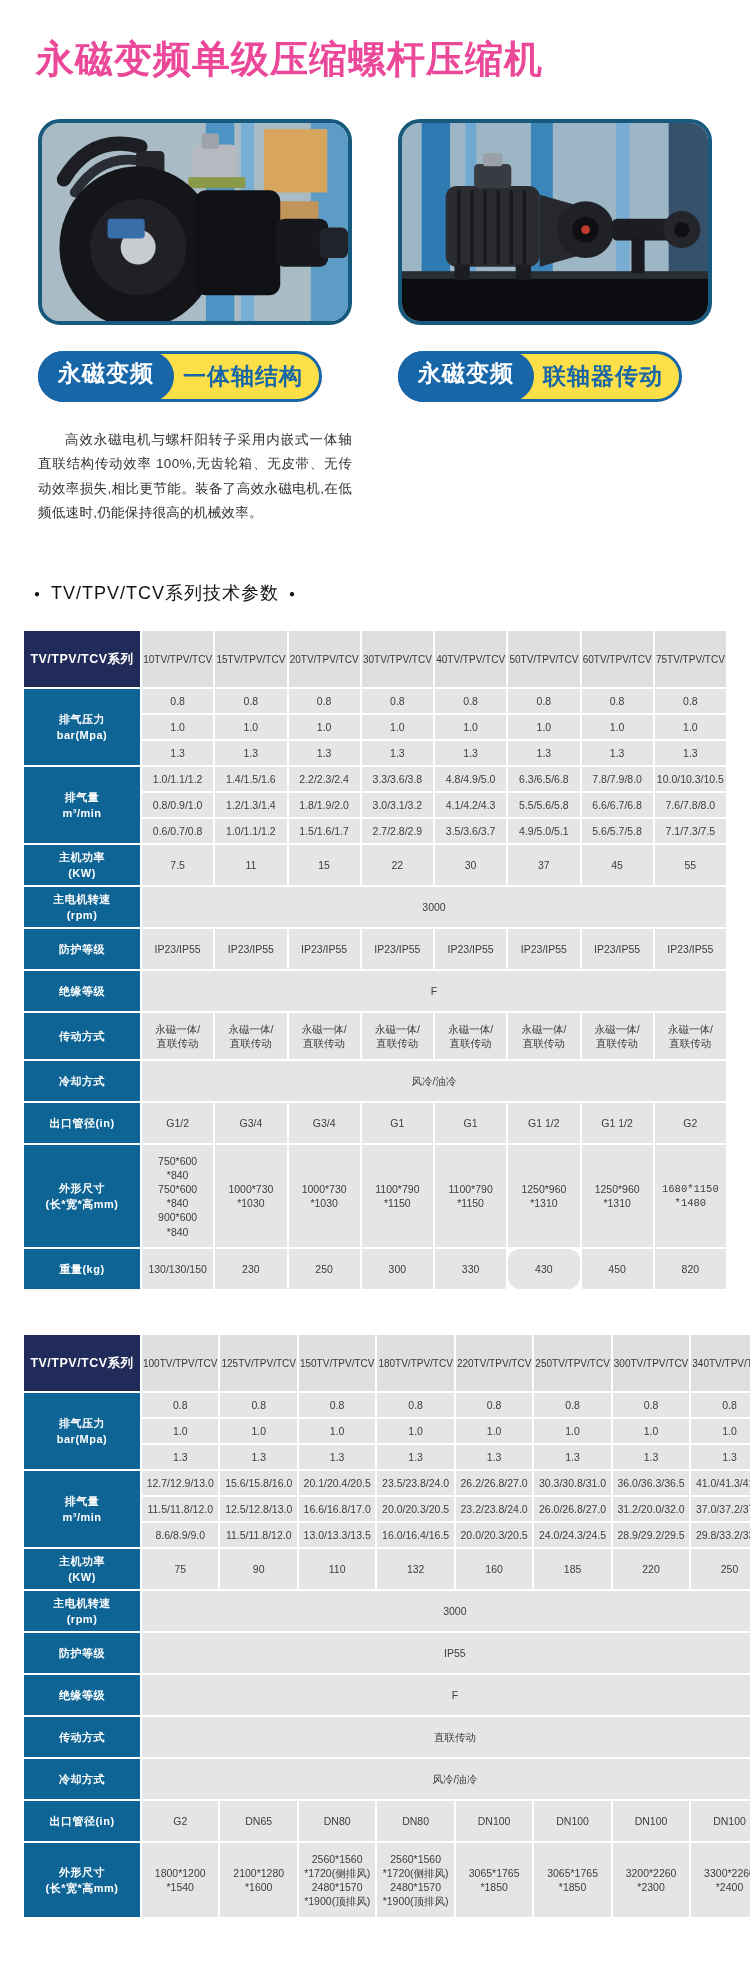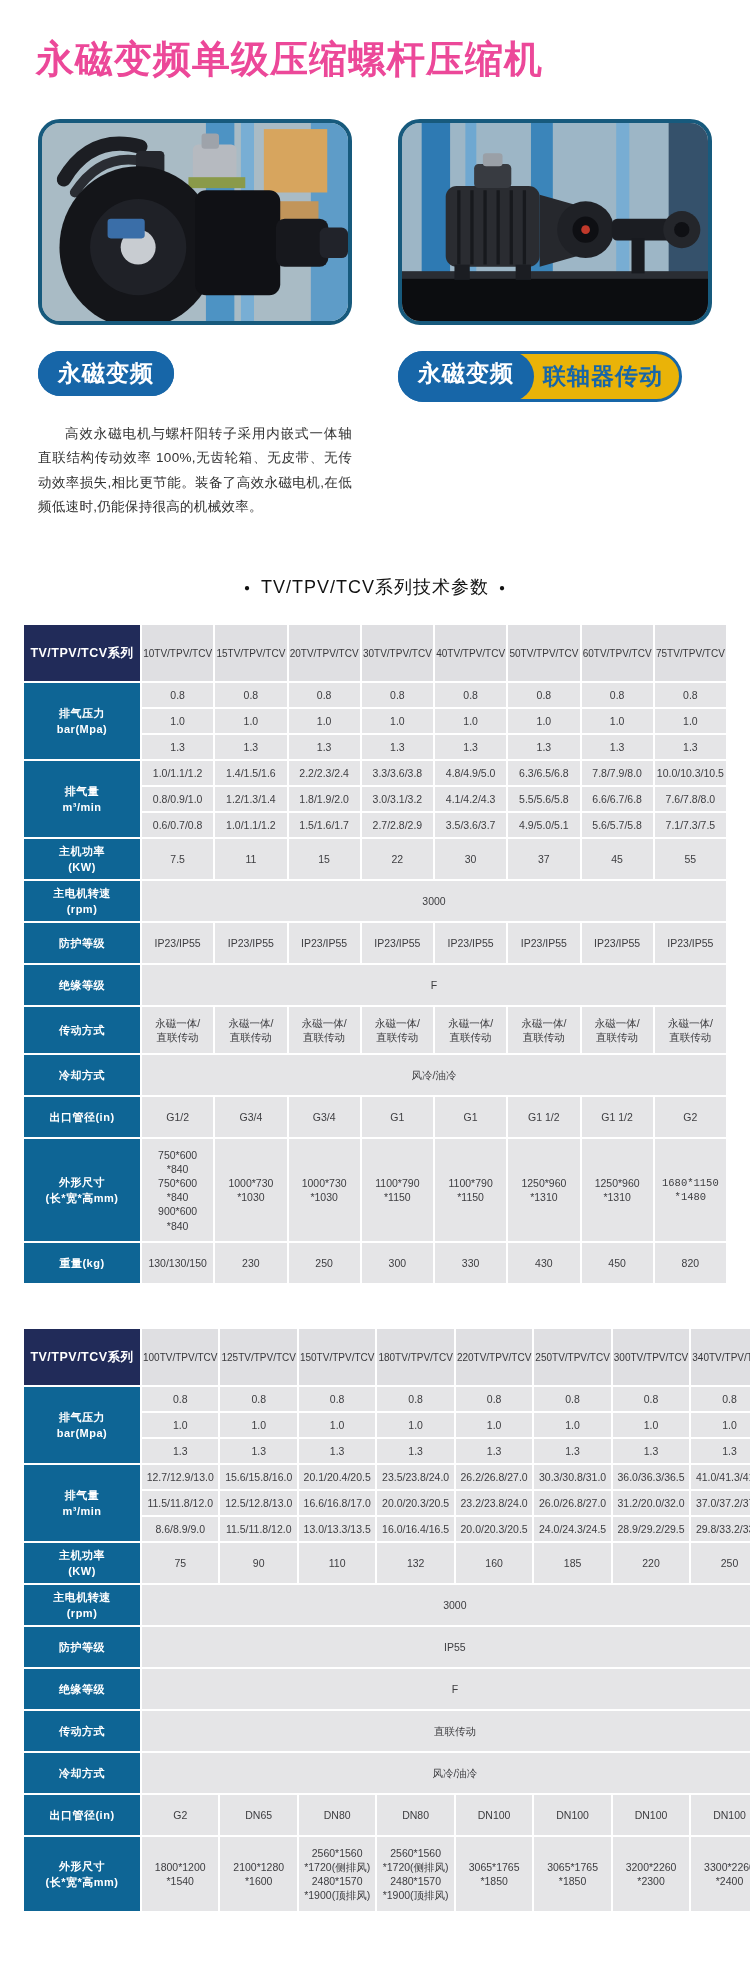--- a/index.html
+++ b/index.html
@@ -22,39 +22,39 @@
   .features{display:grid;grid-template-columns:1fr 1fr;gap:46px;margin-top:34px;padding:0 14px;}
   .fcol{display:flex;flex-direction:column;}
   .photo{
     border:4px solid #175a7d;border-radius:22px;overflow:hidden;
     height:198px;background:#a9bbc5;
   }
   .photo svg{display:block;width:100%;height:100%;}
   .badge{
     display:inline-flex;align-items:stretch;align-self:flex-start;
     border:3px solid #1766a8;border-radius:999px;margin-top:26px;
-    background:#eab308;
+    background:#fde047;
   }
   .badge-left{
     background:#1766a8;color:#ffffff;border-radius:999px;
     margin:-3px;padding:7px 20px;font-size:23px;font-weight:700;letter-spacing:1px;
     white-space:nowrap;
   }
   .badge-right{
     color:#1766a8;padding:7px 16px 7px 12px;font-size:23px;font-weight:700;letter-spacing:1px;
     white-space:nowrap;
   }
   .fpara{
     margin-top:26px;font-size:13.5px;line-height:1.8;color:#303030;
     text-align:justify;text-indent:2em;letter-spacing:.3px;
   }
 
   
   .section-title{
-    margin-top:56px;text-align:center;font-size:18px;font-weight:500;color:#111;
+    margin-top:56px;font-size:18px;font-weight:500;color:#111;
     letter-spacing:1px;
   }
   .section-title .dot{font-size:10px;vertical-align:2px;padding:0 10px;color:#111;}
 
   
   .spec-wrap{margin-top:26px;}
   .spec-wrap + .spec-wrap{margin-top:46px;}
   .spec-grid{
     display:grid;
     grid-template-columns:116px repeat(8,1fr);
@@ -110,20 +110,21 @@
           <circle cx="88" cy="122" r="44" fill="#1f2127"></circle>
           <circle cx="88" cy="122" r="16" fill="#c8ccd1"></circle>
           <rect x="140" y="70" width="78" height="96" rx="10" fill="#101115"></rect>
           <rect x="214" y="96" width="48" height="44" rx="8" fill="#17181d"></rect>
           <rect x="254" y="104" width="26" height="28" rx="6" fill="#21232a"></rect>
           <rect x="60" y="96" width="34" height="18" rx="3" fill="#3a6ea8"></rect>
         </svg>
       </div>
       <div class="badge">
         <span class="badge-left">永磁变频</span>
+        <span class="badge-right">一体轴结构</span>
       </div>
       <div class="fpara">高效永磁电机与螺杆阳转子采用内嵌式一体轴直联结构传动效率 100%,无齿轮箱、无皮带、无传动效率损失,相比更节能。装备了高效永磁电机,在低频低速时,仍能保持很高的机械效率。</div>
     </div>
 
     <div class="fcol">
       <div class="photo">
         <svg viewBox="0 0 280 198" preserveAspectRatio="xMidYMid slice">
           <rect x="0" y="0" width="280" height="198" fill="#9db6c6"></rect>
           <rect x="18" y="0" width="26" height="198" fill="#2e7ab3"></rect>
           <rect x="58" y="0" width="10" height="198" fill="#6fa8d1"></rect>
@@ -303,21 +304,21 @@
         <div class="cell data-cell" style="min-height: 98px;">1250*960
 *1310</div>
         <div class="cell data-cell" style="min-height: 98px; font-family: Liberation Mono, monospace;">1680*1150
 *1480</div>
         <div class="cell label-cell">重量(kg)</div>
         <div class="cell data-cell" style="min-height: 36px;">130/130/150</div>
         <div class="cell data-cell" style="min-height: 36px;">230</div>
         <div class="cell data-cell" style="min-height: 36px;">250</div>
         <div class="cell data-cell" style="min-height: 36px;">300</div>
         <div class="cell data-cell" style="min-height: 36px;">330</div>
-        <div class="cell data-cell" style="min-height: 36px;">430</div>
+        <div class="cell data-cell" style="min-height: 36px; border-radius: 12px;">430</div>
         <div class="cell data-cell" style="min-height: 36px;">450</div>
         <div class="cell data-cell" style="min-height: 36px;">820</div>
       </div>
     </div>
   <div class="spec-wrap">
       <div class="spec-grid">
         <div class="cell corner-cell">TV/TPV/TCV系列</div>
         <div class="cell model-cell">100TV/TPV/TCV</div>
         <div class="cell model-cell">125TV/TPV/TCV</div>
         <div class="cell model-cell">150TV/TPV/TCV</div>

